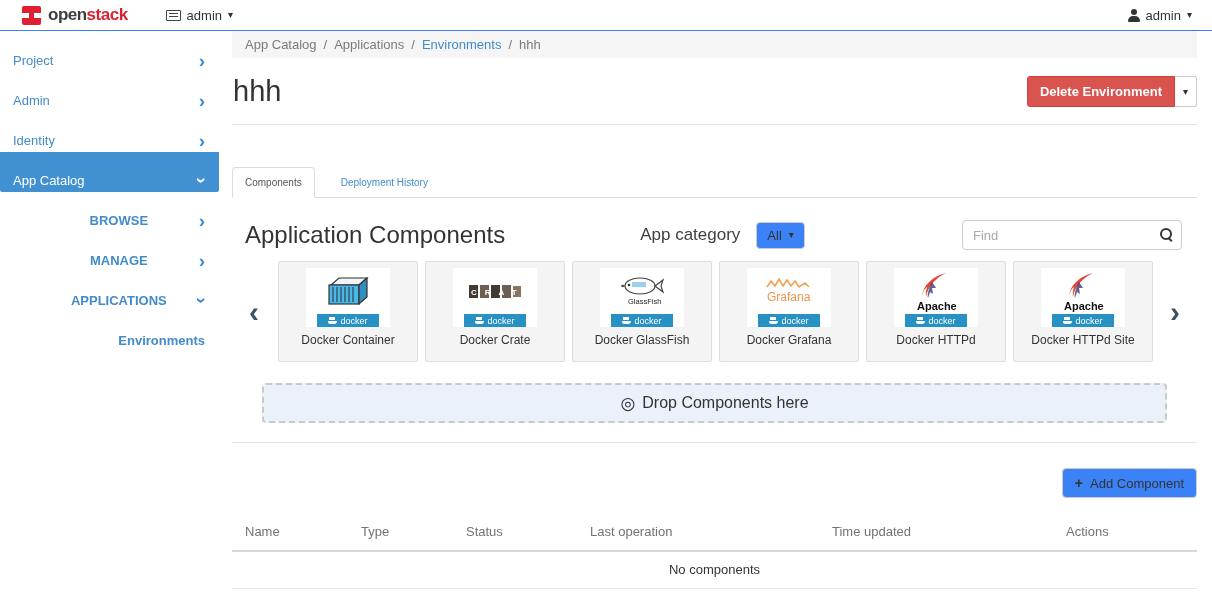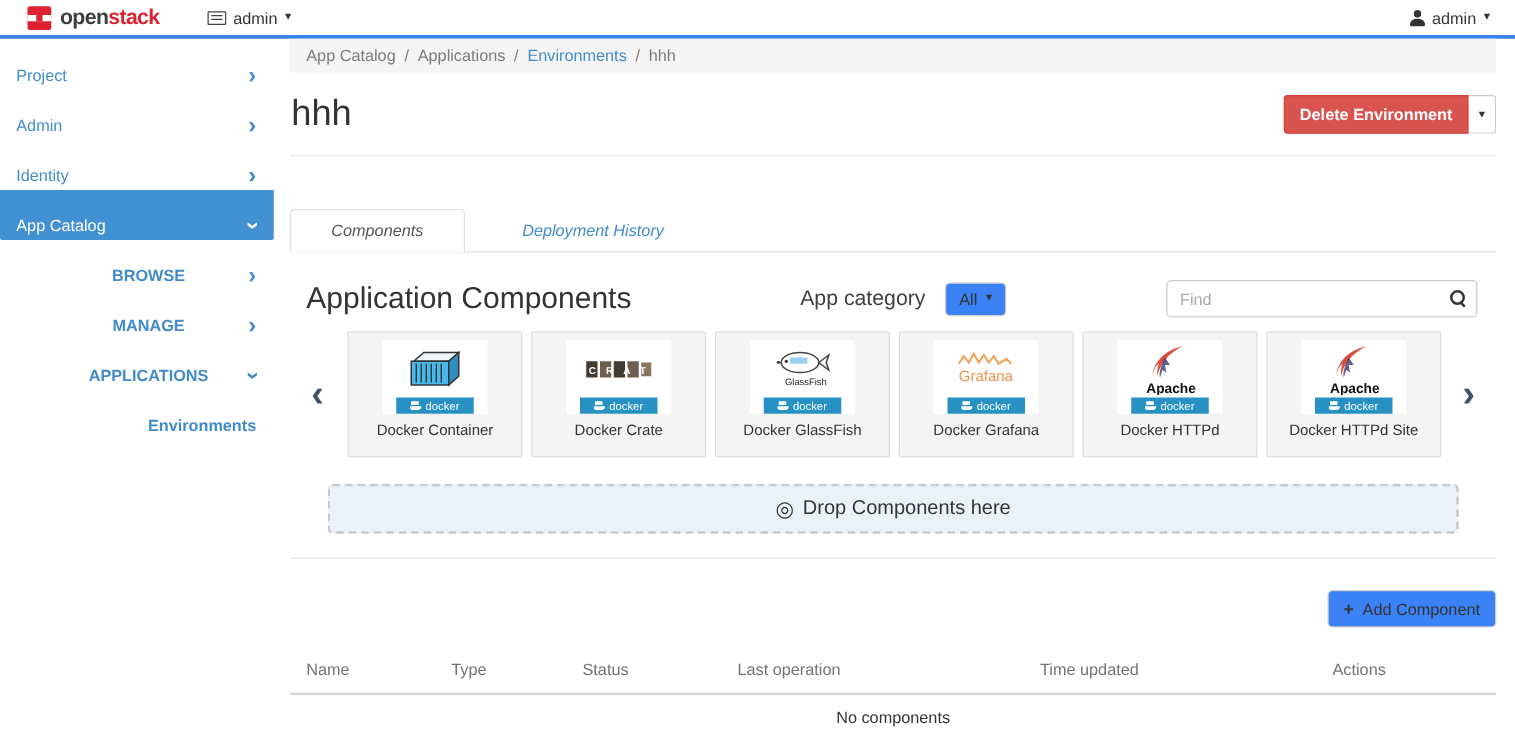--- a/index.html
+++ b/index.html
@@ -1,20 +1,20 @@
 <!DOCTYPE html>
 <html><head>
 <meta charset="utf-8">
 <style>
   * { margin:0; padding:0; box-sizing:border-box; }
   html,body { width:1212px; height:592px; overflow:hidden; }
   body { font-family:"Liberation Sans", sans-serif; font-size:13px; color:#333; background:#fff; position:relative; }
 
   
-  .topbar { height:31px; background:#fff; border-bottom:3px solid #3b82f6; display:flex; align-items:center; padding:0 12px; }
+  .topbar { height:31px; background:#fff; border-bottom:1px solid #3b82f6; display:flex; align-items:center; padding:0 12px; }
   .brand { display:flex; align-items:center; gap:7px; margin-left:10px; }
   .brand-cube { width:19px; height:19px; background:#dd2130; border-radius:2px; position:relative; }
   .brand-cube::after { content:""; position:absolute; left:0; right:0; top:7px; height:5px; background:#fff; }
   .brand-cube::before { content:""; position:absolute; left:7px; top:7px; width:5px; height:5px; background:#dd2130; z-index:1; }
   .brand-text { font-size:17px; font-weight:bold; letter-spacing:-0.5px; }
   .brand-open { color:#3d3d3d; } .brand-stack { color:#dd2130; }
   .switcher { display:flex; align-items:center; gap:6px; margin-left:38px; cursor:pointer; }
   .monitor-icon { width:15px; height:11px; border:1px solid #444; border-radius:1px; position:relative; }
   .monitor-icon::before { content:""; position:absolute; left:2px; right:2px; top:2px; height:1px; background:#444; box-shadow:0 3px 0 #444; }
   .user-menu { margin-left:auto; display:flex; align-items:center; gap:6px; margin-right:8px; cursor:pointer; }
@@ -40,32 +40,32 @@
   .breadcrumb .bc-link { color:#428bca; cursor:pointer; }
   .title-row { display:flex; align-items:center; justify-content:space-between; padding:17px 0 16px 0; }
   .page-title { font-size:29px; font-weight:normal; color:#333; padding-left:1px; }
   .split-btn { display:inline-flex; }
   .btn-danger { background:#d9534f; border:1px solid #d43f3a; color:#fff; font-size:13px; font-weight:600; padding:7px 12px; border-radius:3px 0 0 3px; cursor:pointer; }
   .btn-caret-seg { background:#fff; border:1px solid #ccc; border-left:0; padding:7px 8px; border-radius:0 3px 3px 0; cursor:pointer; display:flex; align-items:center; }
   .hr { border-top:1px solid #e5e5e5; }
 
   
   .tabs { display:flex; align-items:flex-end; margin-top:42px; border-bottom:1px solid #ddd; }
-  .tab { padding:9px 32px; font-size:13px; cursor:pointer;font-style:italic; }
+  .tab { padding:9px 12px; font-size:10px; cursor:pointer; }
   .tab.active { background:#fff; border:1px solid #ddd; border-bottom:1px solid #fff; border-radius:4px 4px 0 0; color:#555; margin-bottom:-1px; }
   .tab.inactive { color:#428bca; margin-left:14px; }
 
   
   .panel-row { display:flex; align-items:center; margin-top:19px; height:36px; }
   .panel-heading { font-size:24px; color:#333; padding-left:13px; }
   .cat-label { font-size:17px; color:#404040; margin-left:135px; }
   .btn-default { background:#3b82f6; border:1px solid #ccc; border-radius:4px; font-size:13px; color:#333; padding:5px 10px; cursor:pointer; display:inline-flex; align-items:center; gap:7px; }
   .cat-btn { margin-left:16px; }
   .find-wrap { margin-left:auto; position:relative; margin-right:15px; }
-  .find-input { width:249px; height:30px; border:1px solid #ccc; border-radius:4px; padding:6px 30px 6px 10px; font-size:13px; font-family:inherit; color:#333; }
+  .find-input { width:220px; height:30px; border:1px solid #ccc; border-radius:4px; padding:6px 30px 6px 10px; font-size:13px; font-family:inherit; color:#333; }
   .find-input::placeholder { color:#a9a9a9; }
   .search-icon { position:absolute; right:9px; top:8px; width:13px; height:13px; cursor:pointer; }
   .search-icon::before { content:""; position:absolute; left:0; top:0; width:8px; height:8px; border:2px solid #333; border-radius:50%; }
   .search-icon::after { content:""; position:absolute; left:9px; top:9px; width:5px; height:2px; background:#333; transform:rotate(45deg); transform-origin:0 0; }
 
   
   .carousel { display:flex; align-items:center; margin-top:8px; padding:0 6px; }
   .car-arrow { width:32px; text-align:center; font-size:30px; font-weight:bold; color:#3e5266; cursor:pointer; line-height:1; }
   .cards { display:flex; gap:7px; flex:1; justify-content:flex-start; padding-left:8px; }
   .card { width:140px; height:101px; background:#f4f4f4; border:1px solid #ddd; border-radius:2px; cursor:pointer; text-align:center; }

